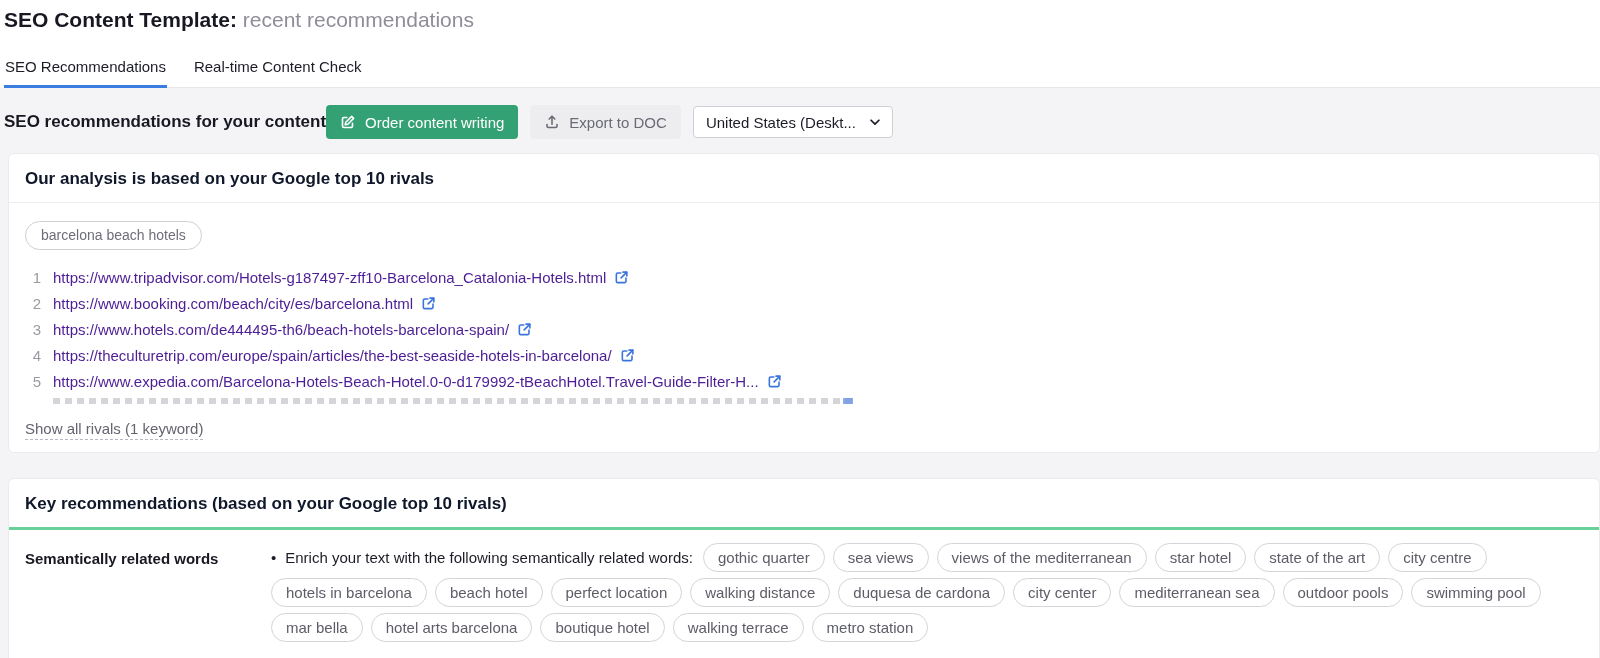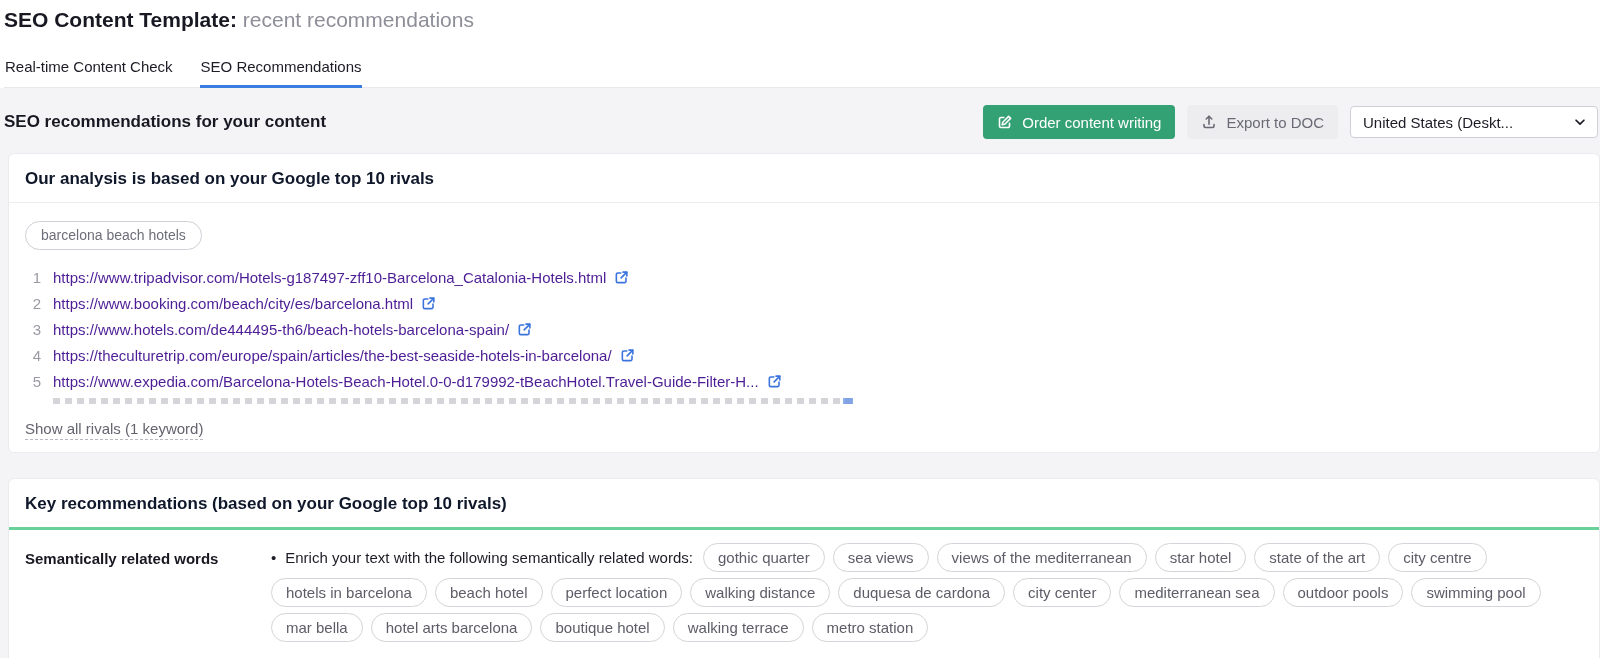--- a/index.html
+++ b/index.html
@@ -13,29 +13,29 @@
 
   
   .masthead { background:#ffffff; padding:6px 0 0 4px; }
   .page-title { font-size:21px; line-height:28px; font-weight:bold; color:#181822; }
   .page-title .subtitle { font-weight:normal; color:#8e8e99; }
   .tabs { display:flex; gap:26px; margin-top:24px; border-bottom:1px solid #e7e7ec; }
   .tab { font-size:15px; color:#1c1c26; padding:0 1px 10px 1px; cursor:pointer; }
   .tab.active { border-bottom:3px solid #3b7ce0; margin-bottom:-1px; }
 
   
-  .toolbar { display:flex; align-items:center; justify-content:space-between;
+  .toolbar { display:flex; align-items:center; justify-content:flex-start;
              padding:17px 2px 14px 4px; }
   .section-heading { font-size:17px; font-weight:bold; color:#181822; }
   .toolbar-right { display:flex; align-items:center; gap:12px; }
   .btn { display:flex; align-items:center; gap:9px; height:33px; padding:17px 14px;
          border:none; border-radius:4px; font-size:15px; font-family:inherit; cursor:pointer; }
   .btn-green { background:#34a174; color:#ffffff; }
   .btn-gray  { background:#ededf0; color:#6a6a75; }
-  .select { display:flex; align-items:center; justify-content:space-between; width:248px;
+  .select { display:flex; align-items:center; justify-content:space-between; width:200px;
             height:32px; padding:0 10px 0 12px; background:#fff; border:1px solid #cfcfd7;
             border-radius:4px; font-size:15px; color:#1c1c26; cursor:pointer; }
   .icon { display:inline-flex; align-items:center; justify-content:center; }
 
   
   .card { background:#ffffff; border:1px solid #ebebef; border-radius:6px;
           margin-left:8px; width:1592px; }
   .card-title { font-size:17px; font-weight:bold; color:#0f172a;
                 padding:15px 24px 13px 16px; }
   .card-divider { border-bottom:1px solid #ededf0; }
@@ -77,22 +77,22 @@
 <body>
 
 <div class="page">
 
   <header class="masthead">
     <div class="page-title">
       <span>SEO Content Template:</span>
       <span class="subtitle">recent recommendations</span>
     </div>
     <nav class="tabs">
+      <div class="tab active">SEO Recommendations</div>
       <div class="tab">Real-time Content Check</div>
-      <div class="tab active">SEO Recommendations</div>
     </nav>
   </header>
 
   <div class="toolbar">
     <div class="section-heading">SEO recommendations for your content</div>
     <div class="toolbar-right">
       <button class="btn btn-green">
         <span class="icon">
           <svg width="16" height="16" viewBox="0 0 16 16" fill="none" stroke="#ffffff" stroke-width="1.6" stroke-linecap="round" stroke-linejoin="round">
             <path d="M12.5 9.2v2.8A1.5 1.5 0 0 1 11 13.5H4A1.5 1.5 0 0 1 2.5 12V5A1.5 1.5 0 0 1 4 3.5h2.8"></path>

